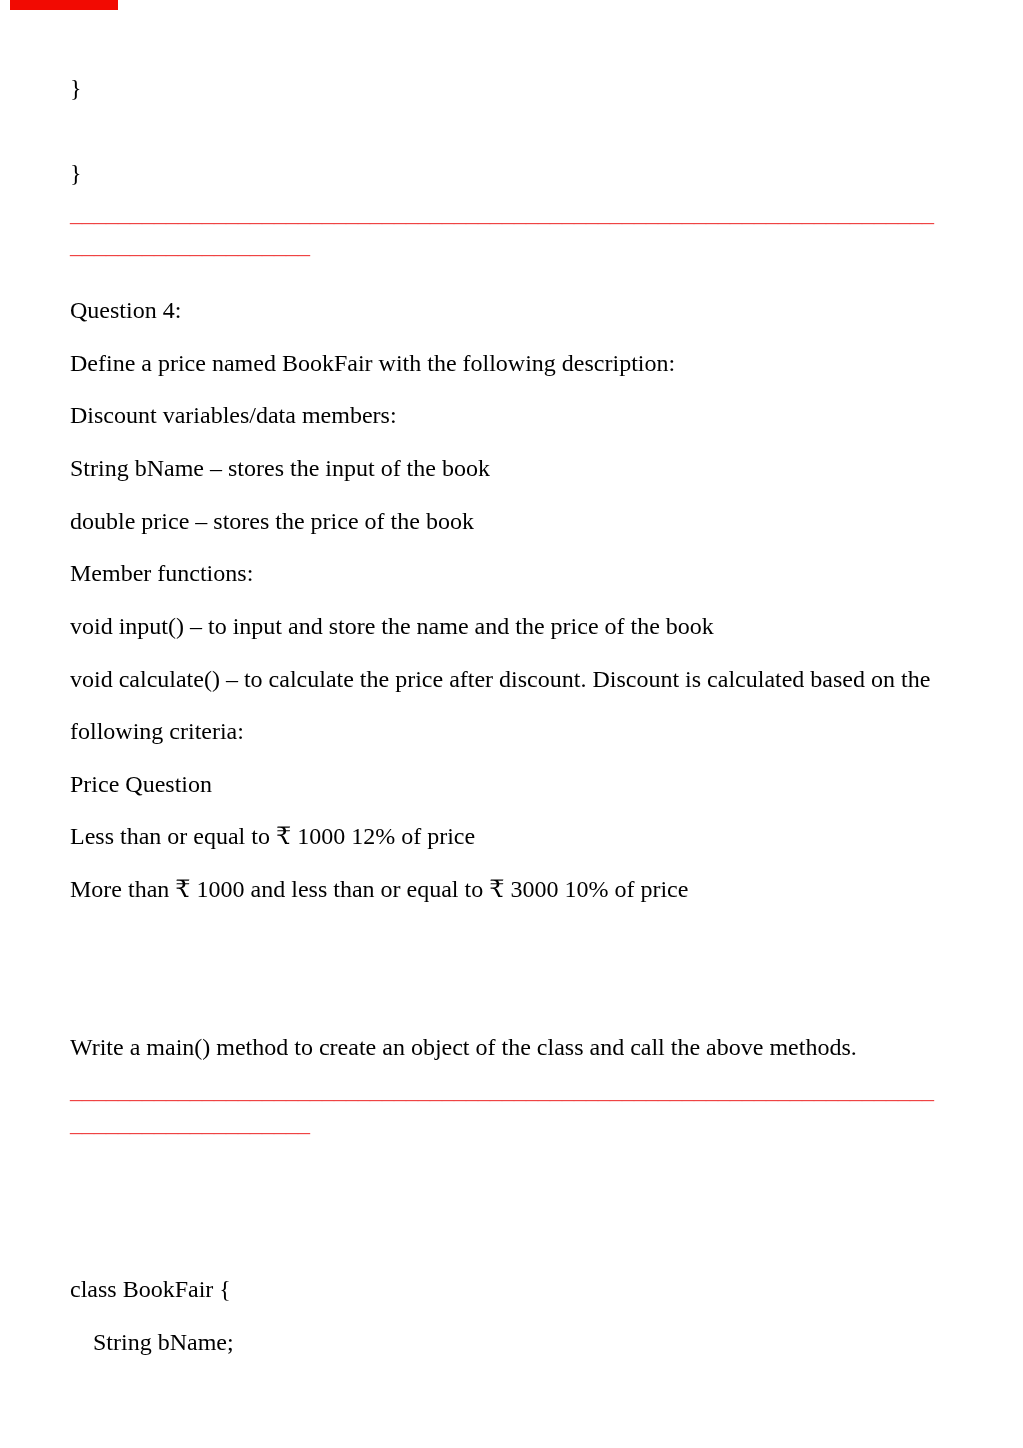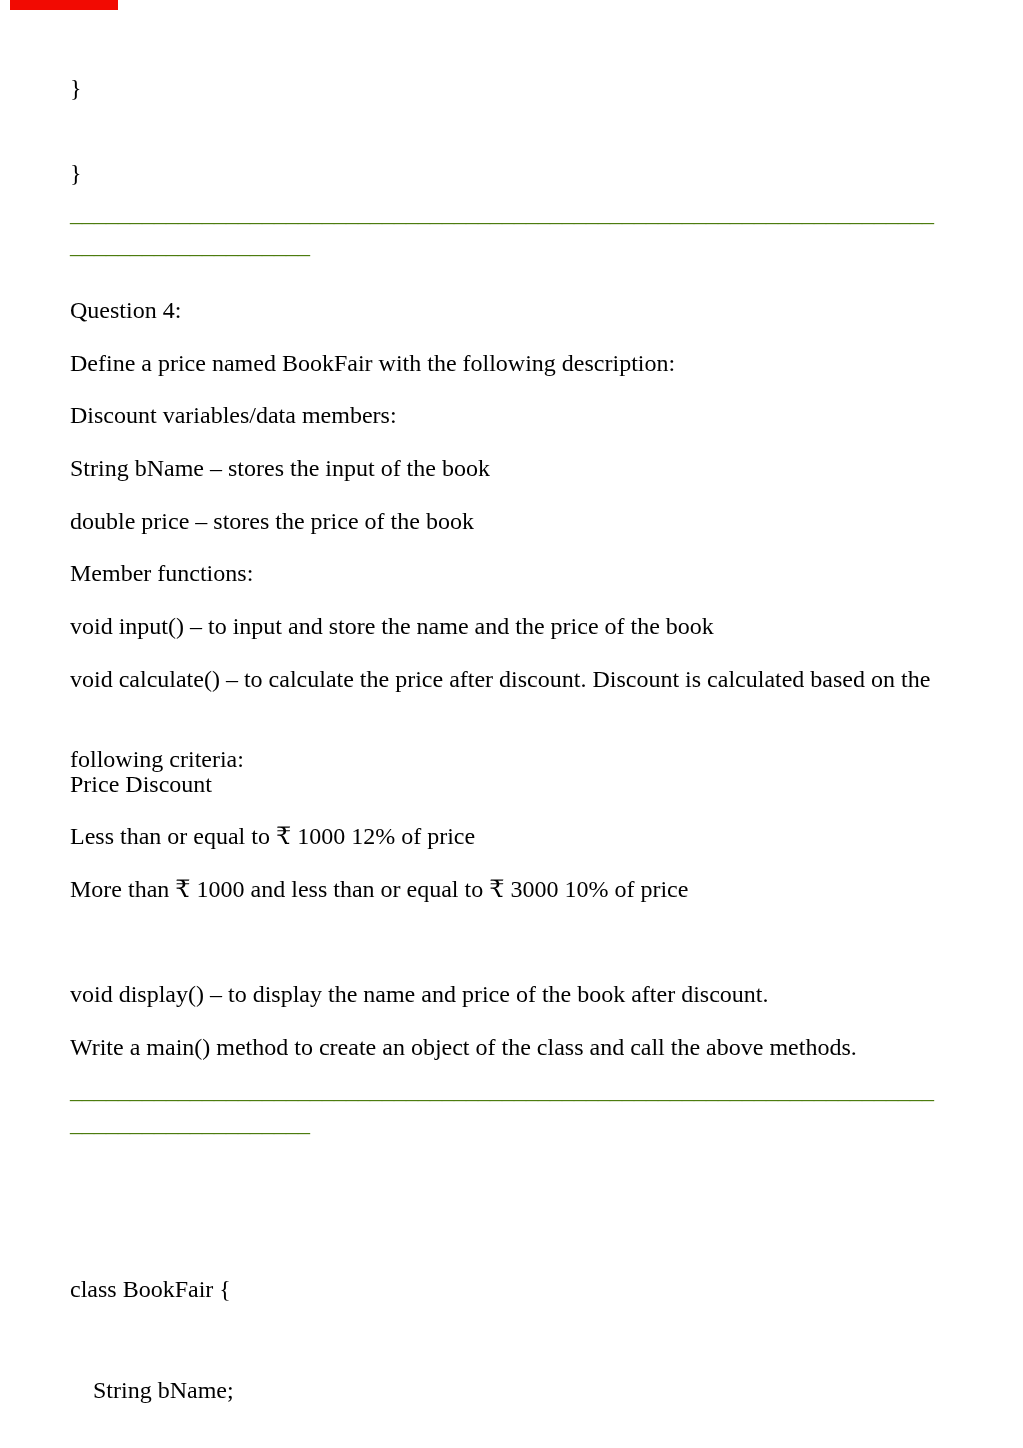--- a/index.html
+++ b/index.html
@@ -30,21 +30,21 @@
     font-size: 24px;
     line-height: 30px;
     white-space: nowrap;
     color: #000000;
   }
   .ln.indent {
     left: 93px;
   }
   .sep {
     letter-spacing: 0;
-    color: #4d7c0f;
+    color: #ef4444;
   }
 </style>
 </head>
 <body>
 
 <div class="page">
 
   <div class="progress-bar"></div>
 
   <div class="ln" style="top:73px">}</div>
@@ -54,26 +54,25 @@
   <div class="ln sep" style="top:230px">____________________</div>
 
   <div class="ln" style="top:295px">Question 4:</div>
   <div class="ln" style="top:348px">Define a price named BookFair with the following description:</div>
   <div class="ln" style="top:400px">Discount variables/data members:</div>
   <div class="ln" style="top:453px">String bName – stores the input of the book</div>
   <div class="ln" style="top:506px">double price – stores the price of the book</div>
   <div class="ln" style="top:558px">Member functions:</div>
   <div class="ln" style="top:611px">void input() – to input and store the name and the price of the book</div>
   <div class="ln" style="top:664px">void calculate() – to calculate the price after discount. Discount is calculated based on the</div>
-  <div class="ln" style="top:744px">following criteria:</div>
-  <div class="ln" style="top:769px">Price Discount</div>
+  <div class="ln" style="top:716px">following criteria:</div>
+  <div class="ln" style="top:769px">Price Question</div>
   <div class="ln" style="top:821px">Less than or equal to ₹ 1000 12% of price</div>
   <div class="ln" style="top:874px">More than ₹ 1000 and less than or equal to ₹ 3000 10% of price</div>
-  <div class="ln" style="top:979px">void display() – to display the name and price of the book after discount.</div>
   <div class="ln" style="top:1032px">Write a main() method to create an object of the class and call the above methods.</div>
 
   <div class="ln sep" style="top:1075px">________________________________________________________________________</div>
   <div class="ln sep" style="top:1108px">____________________</div>
 
   <div class="ln" style="top:1274px">class BookFair {</div>
-  <div class="ln indent" style="top:1375px">String bName;</div>
+  <div class="ln indent" style="top:1327px">String bName;</div>
 
 </div>
 
 </body></html>

